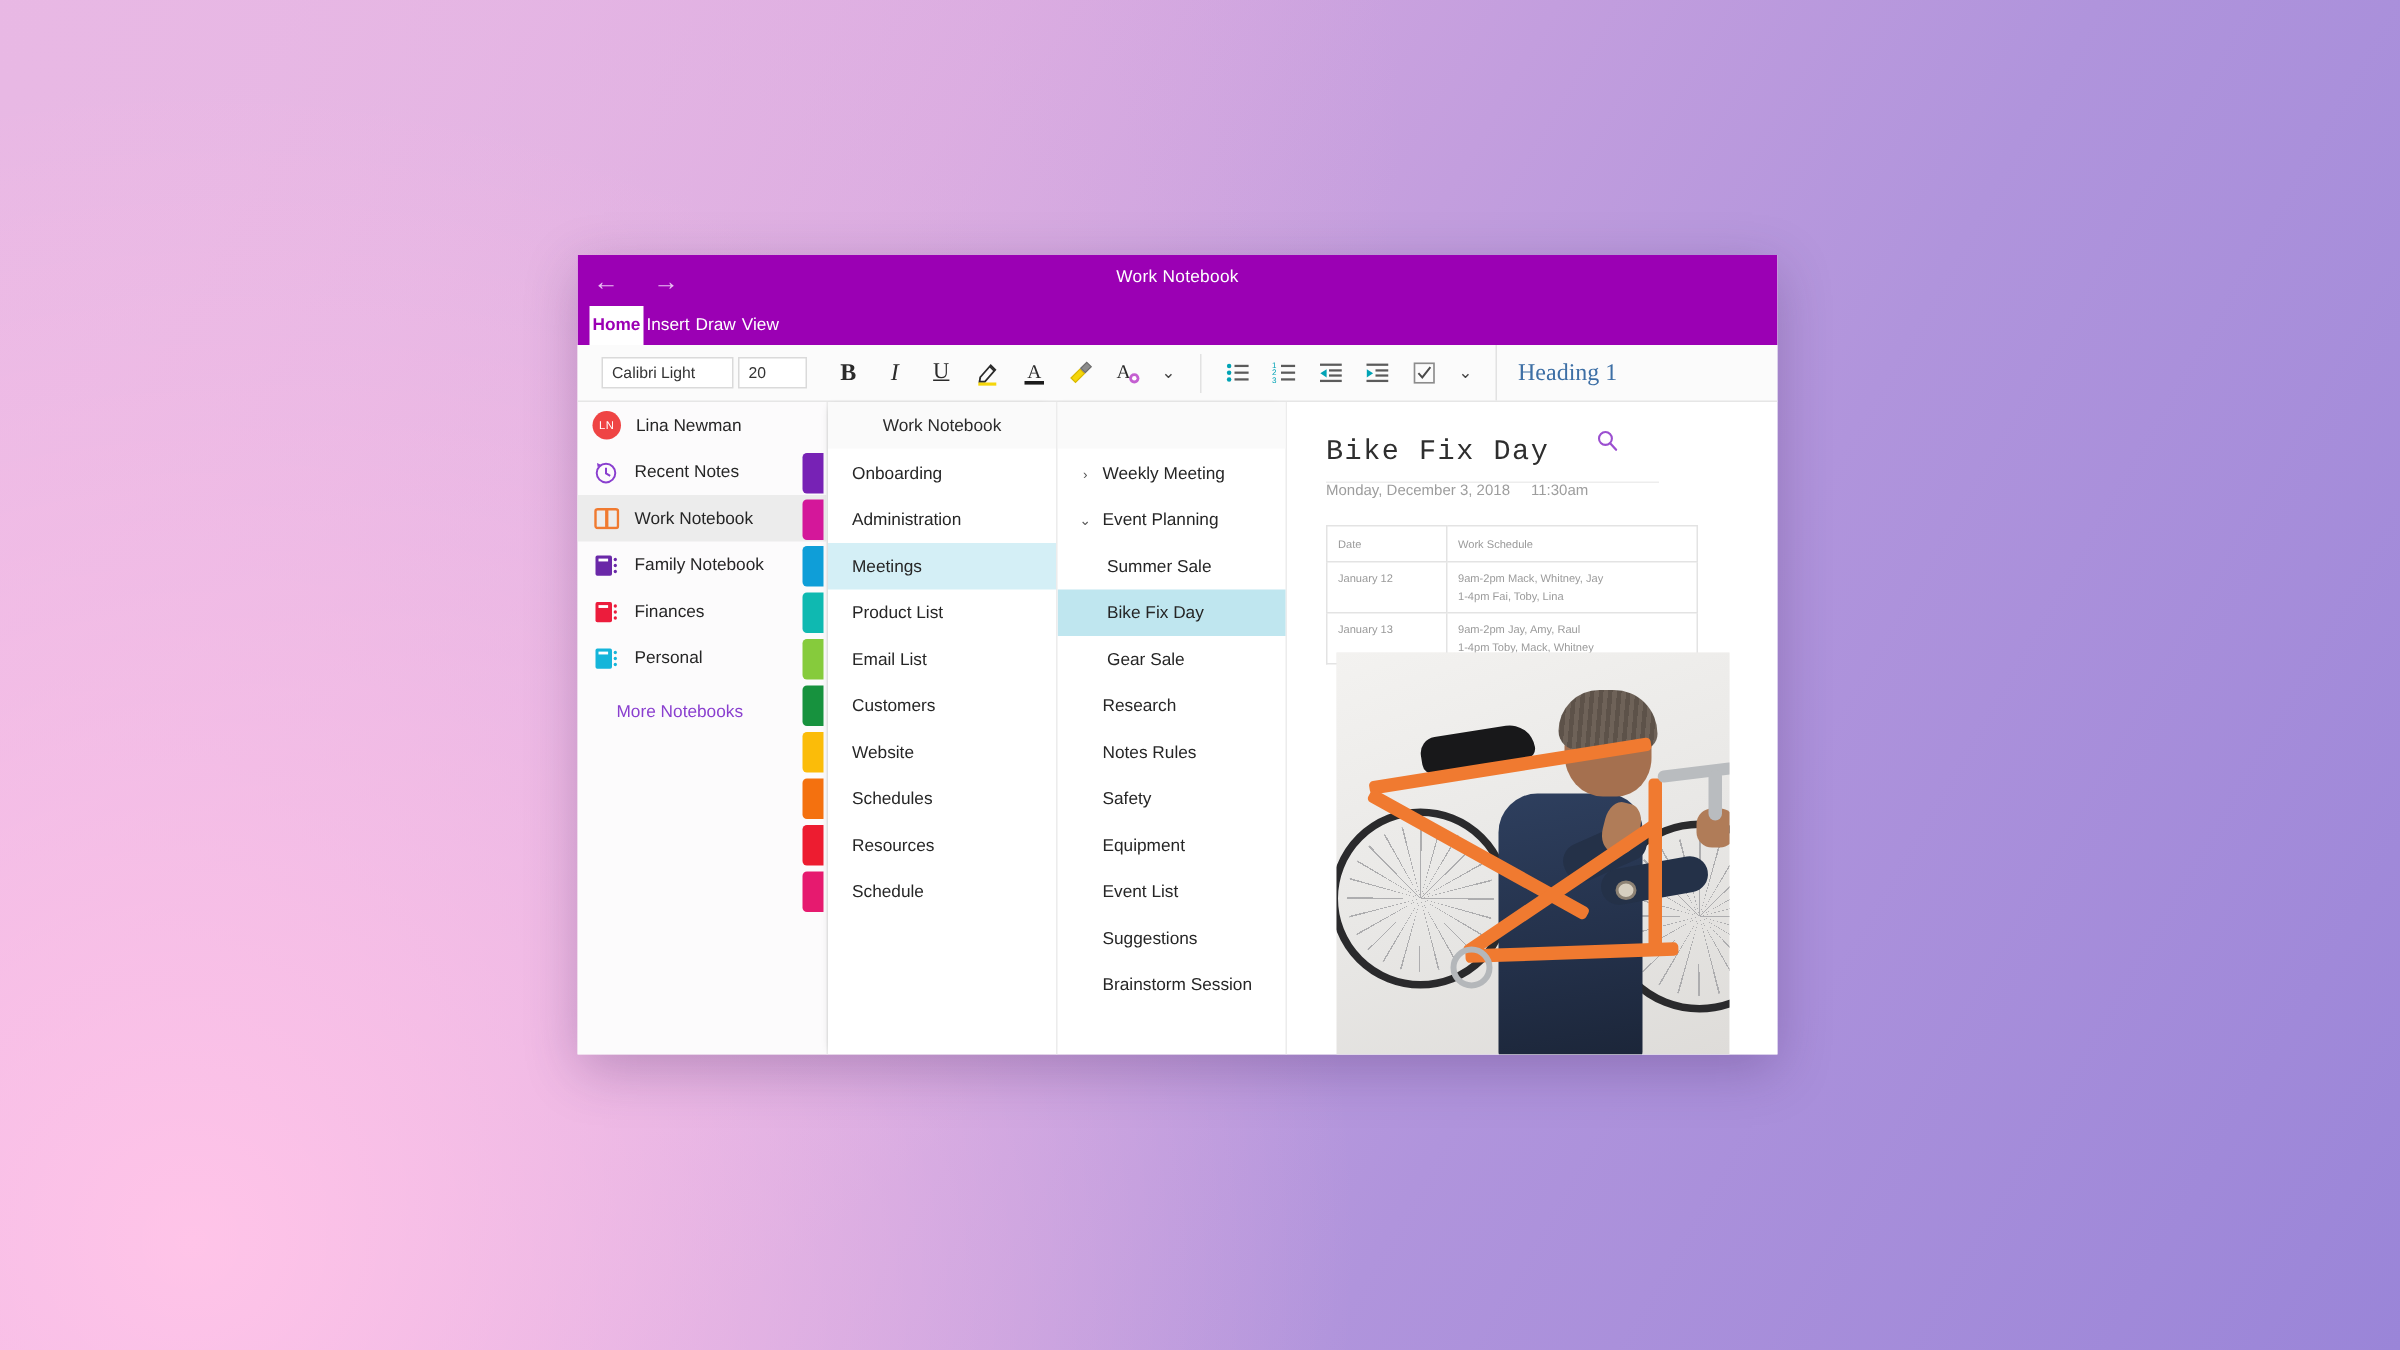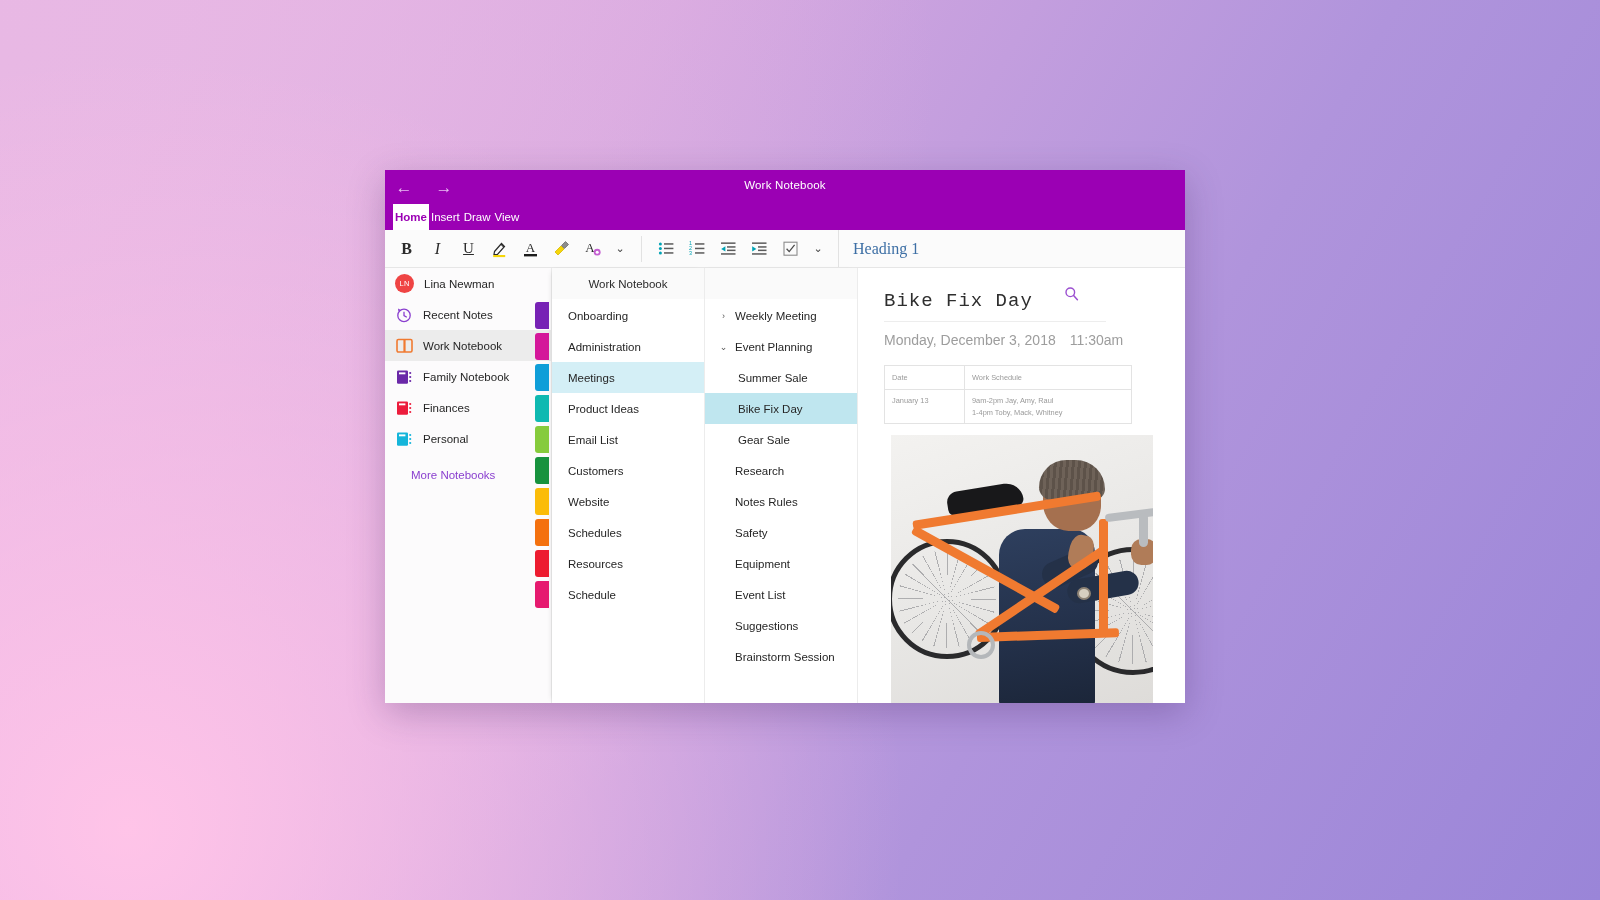--- a/index.html
+++ b/index.html
@@ -250,22 +250,21 @@
   .page-title {
     font-size: 19px;
     color: #2e2e2e;
     font-family: "Liberation Mono", monospace;
     letter-spacing: 1px;
     padding-bottom: 9px;
     border-bottom: 1px solid #ededed;
     width: 222px;
   }
   .page-meta {
-    margin-top: 10px;
-    font-size: 14px;
+    font-size: 10px;
     color: #9d9d9d;
     display: flex; gap: 14px;
   }
   .note-table {
     margin-top: 17px;
     width: 248px;
     border-collapse: collapse;
   }
   .note-table td {
     border: 1px solid #e3e3e3;
@@ -394,20 +393,24 @@
 
   <div class="ribbon-tabs">
     <div class="rtab active">Home</div>
     <div class="rtab">Insert</div>
     <div class="rtab">Draw</div>
     <div class="rtab">View</div>
   </div>
 
   <div class="ribbon">
 
+    <div class="rib-group">
+      <div class="font-box font-name">Calibri Light</div>
+      <div class="font-box font-size">20</div>
+    </div>
 
     <div class="rib-group">
       <div class="tbtn bold">B</div>
       <div class="tbtn italic">I</div>
       <div class="tbtn under">U</div>
 
       <div class="tbtn">
         <svg class="glyph-svg" width="19" height="19" viewBox="0 0 19 19">
           <path d="M4.5 12.5 L11.5 4.5 L14.5 7.5 L7.5 15.5 L4 15.5 Z" fill="none" stroke="#2b2b2b" stroke-width="1.2"></path>
           <path d="M10.8 5.2 L13.8 8.2" stroke="#2b2b2b" stroke-width="1.1"></path>
@@ -579,21 +582,21 @@
         <div class="sec-item">
           <span class="sec-color" style="background:#d4179a"></span>
           <span>Administration</span>
         </div>
         <div class="sec-item selected">
           <span class="sec-color" style="background:#0f9ed8"></span>
           <span>Meetings</span>
         </div>
         <div class="sec-item">
           <span class="sec-color" style="background:#0fb9b1"></span>
-          <span>Product Ideas</span>
+          <span>Product List</span>
         </div>
         <div class="sec-item">
           <span class="sec-color" style="background:#86cb3c"></span>
           <span>Email List</span>
         </div>
         <div class="sec-item">
           <span class="sec-color" style="background:#17923e"></span>
           <span>Customers</span>
         </div>
         <div class="sec-item">
@@ -666,20 +669,27 @@
       <div class="page-meta">
         <span>Monday, December 3, 2018</span>
         <span>11:30am</span>
       </div>
 
       <table class="note-table">
         <tbody>
             <tr class="hdr">
           <td class="c1">Date</td>
           <td>Work Schedule</td>
+        </tr>
+        <tr>
+          <td class="c1">January 12</td>
+          <td>
+            <div>9am-2pm Mack, Whitney, Jay</div>
+            <div>1-4pm Fai, Toby, Lina</div>
+          </td>
         </tr>
         <tr>
           <td class="c1">January 13</td>
           <td>
             <div>9am-2pm Jay, Amy, Raul</div>
             <div>1-4pm Toby, Mack, Whitney</div>
           </td>
         </tr>
       </tbody>
         </table>

